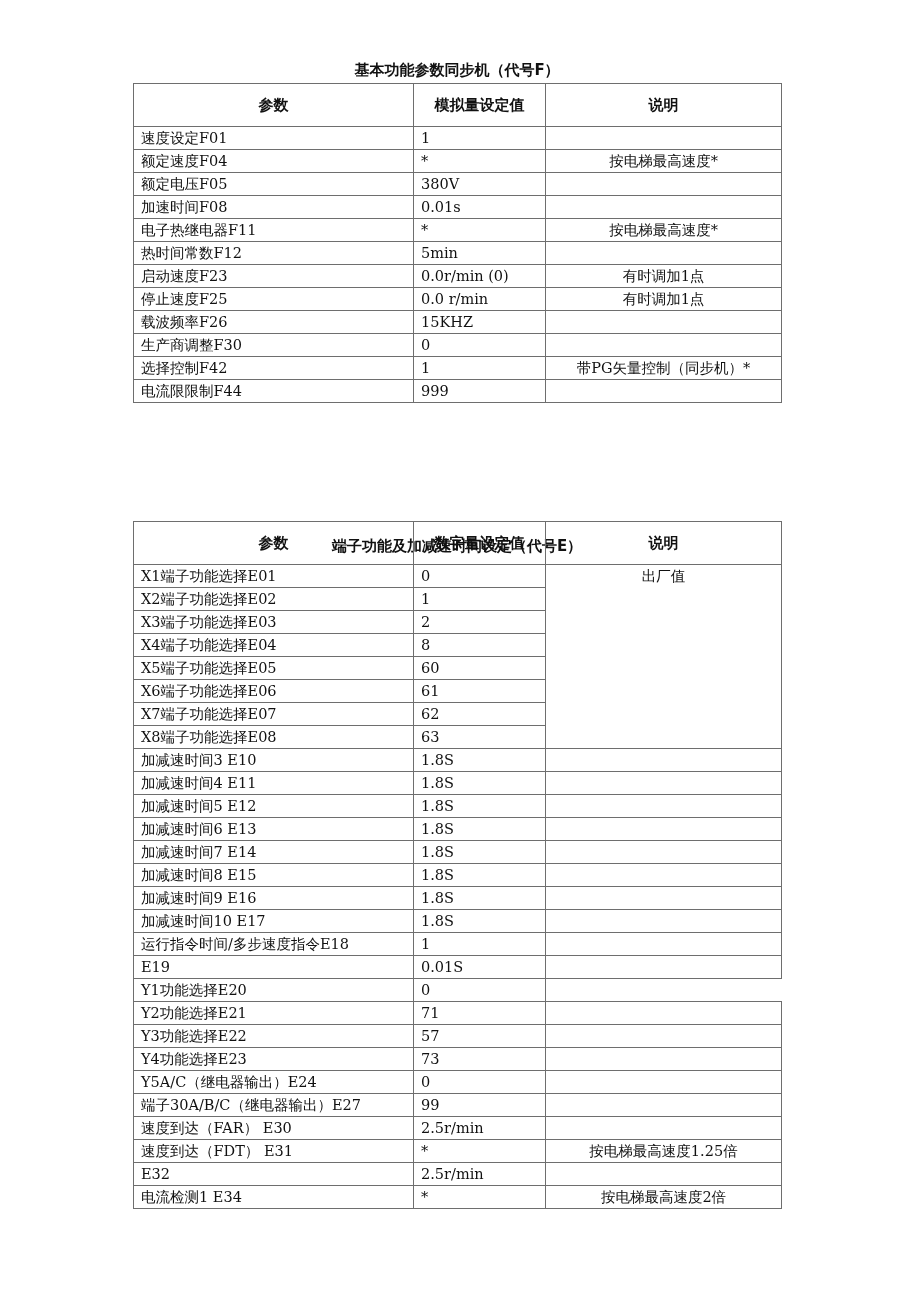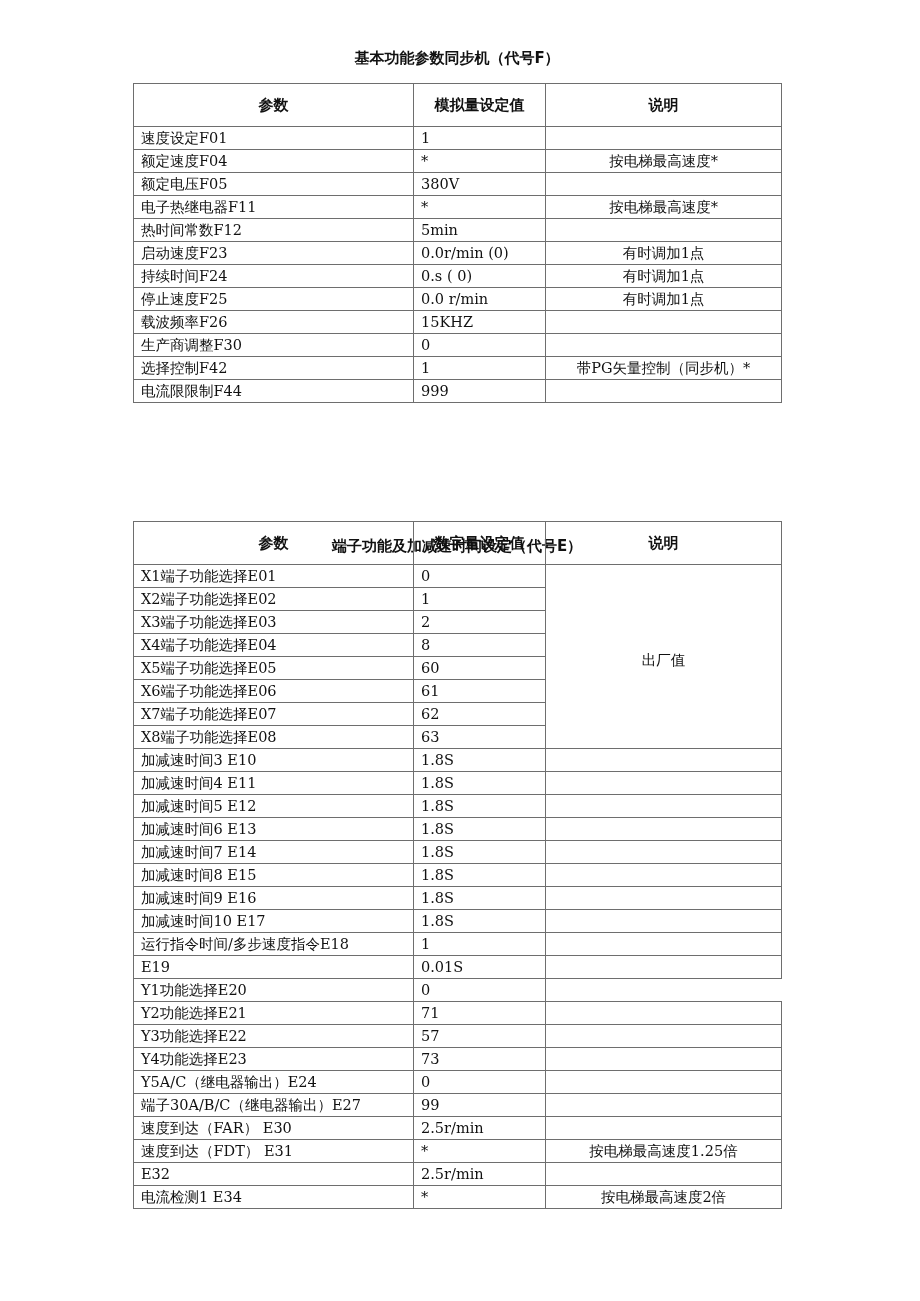--- a/index.html
+++ b/index.html
@@ -28,27 +28,27 @@
     height: 22px; line-height: 22px;
     white-space: nowrap; overflow: hidden;
     vertical-align: middle;
   }
   th {
     height: 42px;
     font-family: Liberation Sans, sans-serif;
     font-weight: bold; font-size: 15px; text-align: center; padding: 0;
   }
   td.c3 { text-align: center; padding: 0; }
-  td.merged { vertical-align: top; padding-top: 84px; text-align: center; }
+  td.merged { vertical-align: top; text-align: center; }
   td.noright { border-right: none; }
 </style>
 </head>
 <body>
 
-<div class="title" style="top:48px;">基本功能参数同步机（代号F）</div>
+<div class="title" style="top:60px;">基本功能参数同步机（代号F）</div>
 <table style="top:83px;">
   <colgroup>
       <col class="c1">
       <col class="c2">
       <col class="c3">
     </colgroup>
   <thead>
     <tr>
       <th>参数</th>
       <th>模拟量设定值</th>
@@ -65,37 +65,37 @@
         <td>额定速度F04</td>
         <td>*</td>
         <td class="c3">按电梯最高速度*</td>
       </tr>
       <tr>
         <td>额定电压F05</td>
         <td>380V</td>
         <td class="c3"></td>
       </tr>
       <tr>
+        <td>加速时间F08</td>
+        <td>0.01s</td>
+        <td class="c3"></td>
+      </tr>
+      <tr>
         <td>电子热继电器F11</td>
         <td>*</td>
         <td class="c3">按电梯最高速度*</td>
       </tr>
       <tr>
         <td>热时间常数F12</td>
         <td>5min</td>
         <td class="c3"></td>
       </tr>
       <tr>
         <td>启动速度F23</td>
         <td>0.0r/min (0)</td>
-        <td class="c3">有时调加1点</td>
-      </tr>
-      <tr>
-        <td>持续时间F24</td>
-        <td>0.s ( 0)</td>
         <td class="c3">有时调加1点</td>
       </tr>
       <tr>
         <td>停止速度F25</td>
         <td>0.0 r/min</td>
         <td class="c3">有时调加1点</td>
       </tr>
       <tr>
         <td>载波频率F26</td>
         <td>15KHZ</td>

